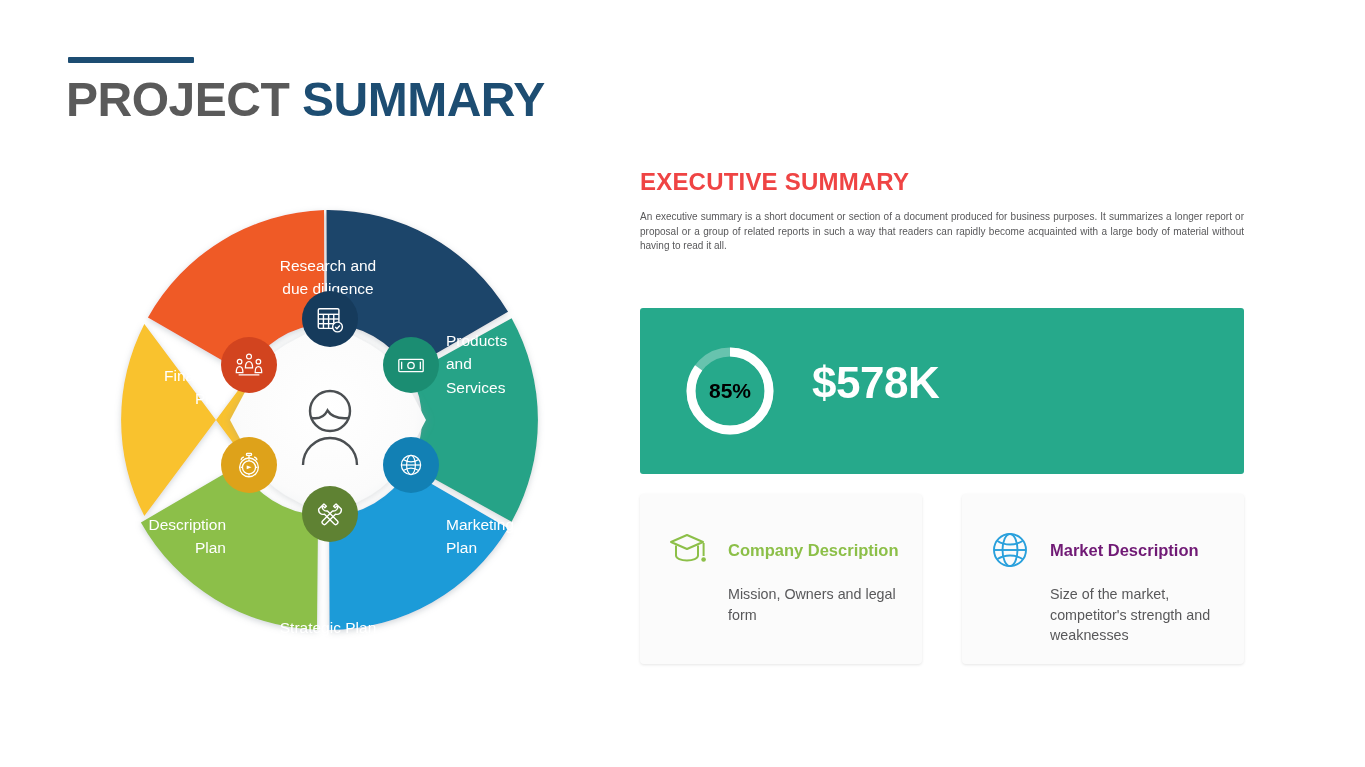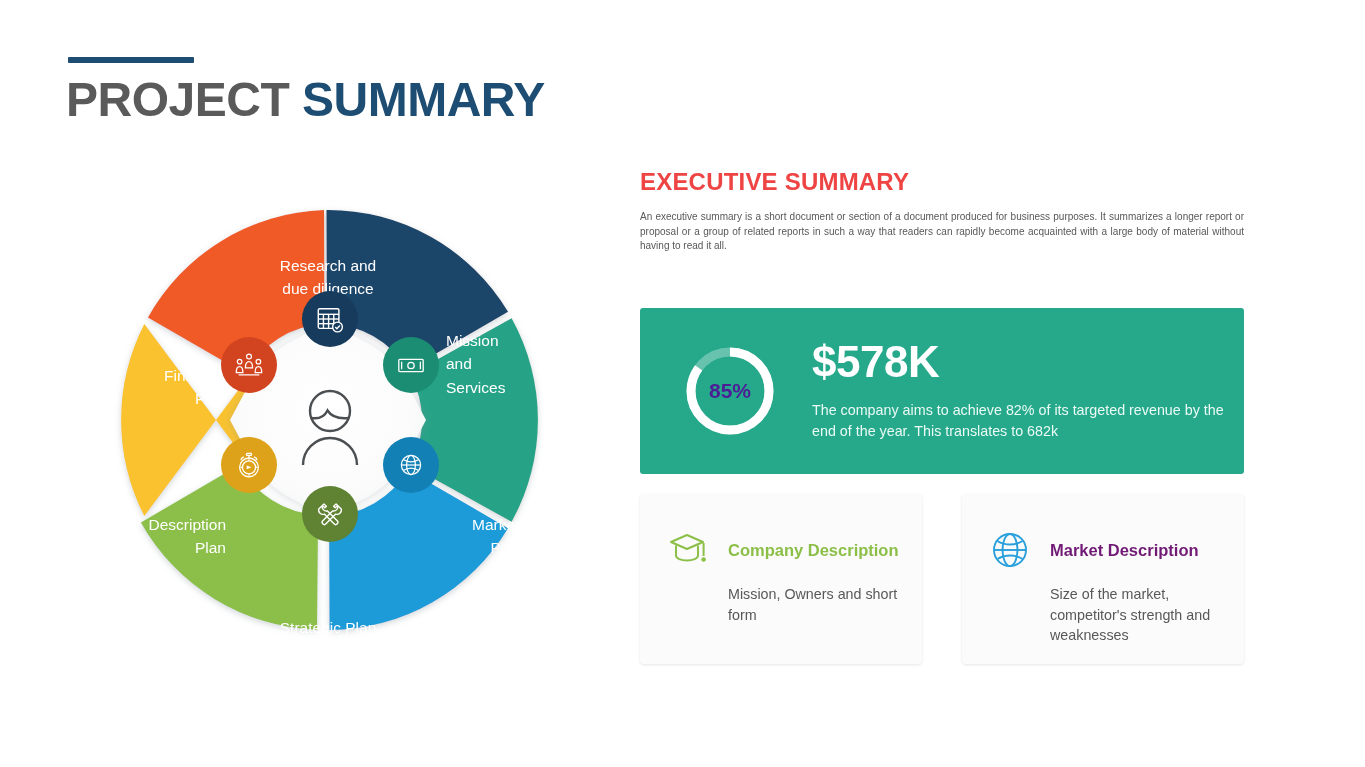--- a/index.html
+++ b/index.html
@@ -19,21 +19,21 @@
   
   .wheel-wrap{position:absolute;left:78px;top:170px;width:500px;height:500px;}
   .wheel-svg{position:absolute;left:0;top:0;}
   .seg-label{
     position:absolute;color:#ffffff;font-size:15.5px;line-height:1.5;
     font-family:"Liberation Sans",sans-serif;pointer-events:none;margin-top:36px;
   }
   .lbl-financial{left:28px;top:158px;width:120px;text-align:right;}
   .lbl-research{left:145px;top:48px;width:210px;text-align:center;}
   .lbl-products{left:368px;top:123px;width:120px;text-align:left;}
-  .lbl-marketing{left:368px;top:307px;width:120px;text-align:center;}
+  .lbl-marketing{left:368px;top:307px;width:120px;text-align:left;}
   .lbl-strategic{left:140px;top:410px;width:220px;text-align:center;}
   .lbl-operational{left:14px;top:307px;width:134px;text-align:right;}
 
   .mini-icon{position:absolute;width:56px;height:56px;border-radius:50%;
     display:flex;align-items:center;justify-content:center;}
   .mi-financial{left:143px;top:167px;background:#d2441f;}
   .mi-research{left:224px;top:121px;background:#163b5c;}
   .mi-products{left:305px;top:167px;background:#1b8d72;}
   .mi-marketing{left:305px;top:267px;background:#1280b4;}
   .mi-strategic{left:224px;top:316px;background:#5f8233;}
@@ -46,21 +46,21 @@
   .right{position:absolute;left:640px;top:168px;width:604px;}
   .exec-title{font-size:24px;font-weight:bold;color:#ef4444;letter-spacing:0.2px;margin:0 0 14px 0;}
   .exec-para{font-size:10px;line-height:1.47;color:#58585a;text-align:justify;margin:0;}
 
   .kpi{
     position:absolute;left:640px;top:308px;width:604px;height:166px;
     background:#26a98b;border-radius:3px;display:flex;align-items:center;
   }
   .donut{position:relative;width:96px;height:96px;margin-left:42px;flex:0 0 auto;}
   .donut-val{position:absolute;inset:0;display:flex;align-items:center;justify-content:center;
-    color:#4c1d95;font-size:21px;font-weight:bold;}
+    color:#000000;font-size:21px;font-weight:bold;}
   .kpi-text{margin-left:34px;}
   .kpi-amount{color:#fff;font-size:44px;font-weight:bold;line-height:1;letter-spacing:-0.5px;margin:0 0 16px 0;}
   .kpi-sub{color:#eafaf4;font-size:14.3px;line-height:1.45;margin:0;max-width:420px;}
 
   .cards{position:absolute;left:640px;top:494px;width:604px;height:170px;
     display:flex;justify-content:space-between;gap:40px;}
   .card{width:286px;height:170px;background:#fbfbfb;border-radius:4px;
     box-shadow:0 1px 3px rgba(0,0,0,0.10);position:relative;}
   .card-head{display:flex;align-items:center;padding:34px 0 0 26px;}
   .card-icon{width:44px;height:44px;display:flex;align-items:center;justify-content:center;flex:0 0 auto;}
@@ -120,21 +120,21 @@
                  L 250 348 L 207 325 A 96 96 0 0 1 175 293
                  L 152 250 L 175 207 A 96 96 0 0 1 207 175 Z"></path>
       </g>
     </svg>
 
     <div class="seg-label lbl-research">
       <div>Research and</div>
       <div>due diligence</div>
     </div>
     <div class="seg-label lbl-products">
-      <div>Mission</div>
+      <div>Products</div>
       <div>and</div>
       <div>Services</div>
     </div>
     <div class="seg-label lbl-marketing">
       <div>Marketing</div>
       <div>Plan</div>
     </div>
     <div class="seg-label lbl-strategic">
       <div>Strategic Plan</div>
     </div>
@@ -227,39 +227,38 @@
   <div class="kpi">
     <div class="donut">
       <svg width="96" height="96" viewBox="0 0 96 96">
         <circle cx="48" cy="48" r="39" fill="none" stroke="#ffffff" stroke-opacity="0.30" stroke-width="9"></circle>
         <circle cx="48" cy="48" r="39" fill="none" stroke="#ffffff" stroke-width="9" stroke-linecap="butt" stroke-dasharray="208.3 36.8" transform="rotate(-90 48 48)"></circle>
       </svg>
       <div class="donut-val">85%</div>
     </div>
     <div class="kpi-text">
       <div class="kpi-amount">$578K</div>
-      <div class="kpi-sub">The company aims to achieve 82% of its targeted revenue by the end of the year. This translates to 682k</div>
     </div>
   </div>
 
   <div class="cards">
 
     <div class="card">
       <div class="card-head">
         <span class="card-icon">
           <svg width="40" height="38" viewBox="0 0 40 38" fill="none" stroke="#8cbf48" stroke-width="2" stroke-linejoin="round">
             <path d="M19 4 L35 11 L19 18 L3 11 Z"></path>
             <path d="M8 14.5 V24.5 c0 3 5 5 11 5 c6 0 11 -2 11 -5 V14.5"></path>
             <line x1="35.6" y1="12" x2="35.6" y2="25"></line>
             <circle cx="35.6" cy="28.5" r="2.3" fill="#8cbf48" stroke="none"></circle>
           </svg>
         </span>
         <span class="card-title green">Company Description</span>
       </div>
-      <div class="card-body">Mission, Owners and short form</div>
+      <div class="card-body">Mission, Owners and legal form</div>
     </div>
 
     <div class="card">
       <div class="card-head">
         <span class="card-icon">
           <svg width="40" height="40" viewBox="0 0 40 40" fill="none" stroke="#29a0dc" stroke-width="1.9">
             <circle cx="20" cy="20" r="16"></circle>
             <ellipse cx="20" cy="20" rx="7.5" ry="16"></ellipse>
             <line x1="4" y1="20" x2="36" y2="20"></line>
             <path d="M7.4 11 A 24 24 0 0 0 32.6 11"></path>

